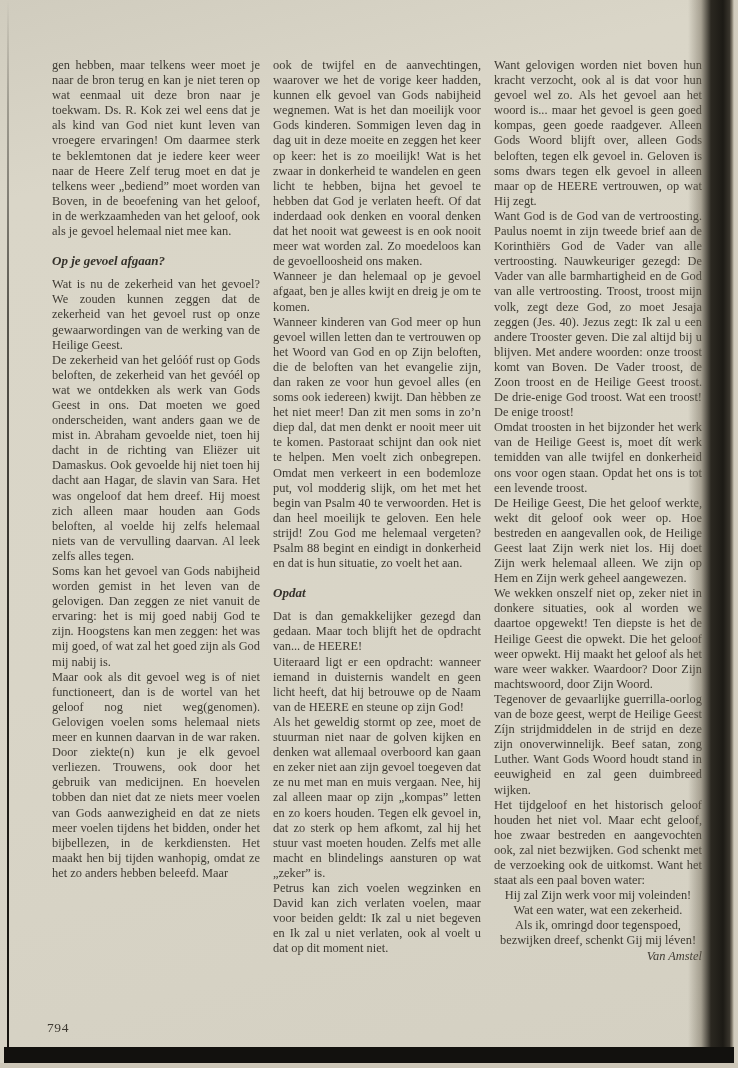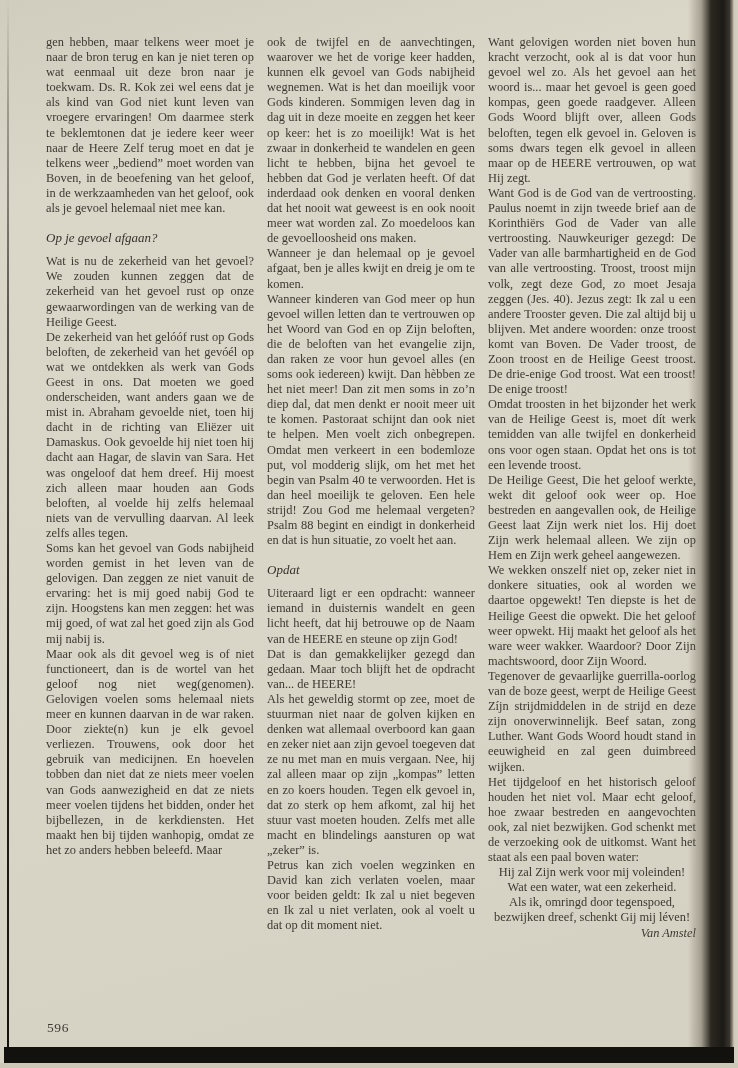--- a/index.html
+++ b/index.html
@@ -3,29 +3,29 @@
 <meta charset="utf-8">
 <style>
   html,body{margin:0;padding:0;background:#9a948a;}
   .scan{
     position:relative;width:738px;height:1068px;overflow:hidden;
     background:linear-gradient(165deg,#d0ccbe 0%,#dad6c8 16%,#d9d5c7 55%,#d4d0c2 100%);
     font-family:"Liberation Serif","DejaVu Serif",serif;
     color:#3e3a32;
   }
   .col{
-    position:absolute;top:35px;width:208px;
-    font-size:12.4px;line-height:15.1px;text-align:justify;
+    position:absolute;top:58px;width:208px;
+    font-size:12.4px;line-height:15.1px;text-align:justify;margin-left:6px;
   }
   .col-left{left:46px;}
   .col-middle{left:267px;}
   .col-right{left:488px;}
   .col p{margin:0;}
   .heading{
-    font-weight:normal;font-style:italic;font-size:13px;
+    font-weight:bold;font-style:italic;font-size:13px;
     margin:14px 0 9px 0;text-align:left;color:#35322b;
   }
   .verse{text-align:center;}
   .signature{text-align:right !important;font-style:italic;}
   .pagenum{
     position:absolute;left:47px;top:1020px;
     font-size:13.5px;letter-spacing:0.6px;color:#3e3a32;
   }
   
   .edge-right{
@@ -69,41 +69,41 @@
     <p>De zekerheid van het gelóóf rust op Gods beloften, de zekerheid van het gevóél op wat we ontdekken als werk van Gods Geest in ons. Dat moeten we goed onderscheiden, want anders gaan we de mist in. Abraham gevoelde niet, toen hij dacht in de richting van Eliëzer uit Damaskus. Ook gevoelde hij niet toen hij dacht aan Hagar, de slavin van Sara. Het was ongeloof dat hem dreef. Hij moest zich alleen maar houden aan Gods beloften, al voelde hij zelfs helemaal niets van de vervulling daarvan. Al leek zelfs alles tegen.</p>
     <p>Soms kan het gevoel van Gods nabijheid worden gemist in het leven van de gelovigen. Dan zeggen ze niet vanuit de ervaring: het is mij goed nabij God te zijn. Hoogstens kan men zeggen: het was mij goed, of wat zal het goed zijn als God mij nabij is.</p>
     <p>Maar ook als dit gevoel weg is of niet functioneert, dan is de wortel van het geloof nog niet weg(genomen). Gelovigen voelen soms helemaal niets meer en kunnen daarvan in de war raken. Door ziekte(n) kun je elk gevoel verliezen. Trouwens, ook door het gebruik van medicijnen. En hoevelen tobben dan niet dat ze niets meer voelen van Gods aanwezigheid en dat ze niets meer voelen tijdens het bidden, onder het bijbellezen, in de kerkdiensten. Het maakt hen bij tijden wanhopig, omdat ze het zo anders hebben beleefd. Maar</p>
   </div>
 
   <div class="col col-middle">
     <p>ook de twijfel en de aanvechtingen, waarover we het de vorige keer hadden, kunnen elk gevoel van Gods nabijheid wegnemen. Wat is het dan moeilijk voor Gods kinderen. Sommigen leven dag in dag uit in deze moeite en zeggen het keer op keer: het is zo moeilijk! Wat is het zwaar in donkerheid te wandelen en geen licht te hebben, bijna het gevoel te hebben dat God je verlaten heeft. Of dat inderdaad ook denken en vooral denken dat het nooit wat geweest is en ook nooit meer wat worden zal. Zo moedeloos kan de gevoelloosheid ons maken.</p>
     <p>Wanneer je dan helemaal op je gevoel afgaat, ben je alles kwijt en dreig je om te komen.</p>
     <p>Wanneer kinderen van God meer op hun gevoel willen letten dan te vertrouwen op het Woord van God en op Zijn beloften, die de beloften van het evangelie zijn, dan raken ze voor hun gevoel alles (en soms ook iedereen) kwijt. Dan hèbben ze het niet meer! Dan zit men soms in zo’n diep dal, dat men denkt er nooit meer uit te komen. Pastoraat schijnt dan ook niet te helpen. Men voelt zich onbegrepen. Omdat men verkeert in een bodemloze put, vol modderig slijk, om het met het begin van Psalm 40 te verwoorden. Het is dan heel moeilijk te geloven. Een hele strijd! Zou God me helemaal vergeten? Psalm 88 begint en eindigt in donkerheid en dat is hun situatie, zo voelt het aan.</p>
     <h3 class="heading">Opdat</h3>
+    <p>Dat is dan gemakkelijker gezegd dan gedaan. Maar toch blijft het de opdracht van... de HEERE!</p>
     <p>Uiteraard ligt er een opdracht: wanneer iemand in duisternis wandelt en geen licht heeft, dat hij betrouwe op de Naam van de HEERE en steune op zijn God!</p>
-    <p>Dat is dan gemakkelijker gezegd dan gedaan. Maar toch blijft het de opdracht van... de HEERE!</p>
     <p>Als het geweldig stormt op zee, moet de stuurman niet naar de golven kijken en denken wat allemaal overboord kan gaan en zeker niet aan zijn gevoel toegeven dat ze nu met man en muis vergaan. Nee, hij zal alleen maar op zijn „kompas” letten en zo koers houden. Tegen elk gevoel in, dat zo sterk op hem afkomt, zal hij het stuur vast moeten houden. Zelfs met alle macht en blindelings aansturen op wat „zeker” is.</p>
     <p>Petrus kan zich voelen wegzinken en David kan zich verlaten voelen, maar voor beiden geldt: Ik zal u niet begeven en Ik zal u niet verlaten, ook al voelt u dat op dit moment niet.</p>
   </div>
 
   <div class="col col-right">
     <p>Want gelovigen worden niet boven hun kracht verzocht, ook al is dat voor hun gevoel wel zo. Als het gevoel aan het woord is... maar het gevoel is geen goed kompas, geen goede raadgever. Alleen Gods Woord blijft over, alleen Gods beloften, tegen elk gevoel in. Geloven is soms dwars tegen elk gevoel in alleen maar op de HEERE vertrouwen, op wat Hij zegt.</p>
     <p>Want God is de God van de vertroosting. Paulus noemt in zijn tweede brief aan de Korinthiërs God de Vader van alle vertroosting. Nauwkeuriger gezegd: De Vader van alle barmhartigheid en de God van alle vertroosting. Troost, troost mijn volk, zegt deze God, zo moet Jesaja zeggen (Jes. 40). Jezus zegt: Ik zal u een andere Trooster geven. Die zal altijd bij u blijven. Met andere woorden: onze troost komt van Boven. De Vader troost, de Zoon troost en de Heilige Geest troost. De drie-enige God troost. Wat een troost! De enige troost!</p>
     <p>Omdat troosten in het bijzonder het werk van de Heilige Geest is, moet dít werk temidden van alle twijfel en donkerheid ons voor ogen staan. Opdat het ons is tot een levende troost.</p>
     <p>De Heilige Geest, Die het geloof werkte, wekt dit geloof ook weer op. Hoe bestreden en aangevallen ook, de Heilige Geest laat Zijn werk niet los. Hij doet Zijn werk helemaal alleen. We zijn op Hem en Zijn werk geheel aangewezen.</p>
     <p>We wekken onszelf niet op, zeker niet in donkere situaties, ook al worden we daartoe opgewekt! Ten diepste is het de Heilige Geest die opwekt. Die het geloof weer opwekt. Hij maakt het geloof als het ware weer wakker. Waardoor? Door Zijn machtswoord, door Zijn Woord.</p>
     <p>Tegenover de gevaarlijke guerrilla-oorlog van de boze geest, werpt de Heilige Geest Zíjn strijdmiddelen in de strijd en deze zijn onoverwinnelijk. Beef satan, zong Luther. Want Gods Woord houdt stand in eeuwigheid en zal geen duimbreed wijken.</p>
     <p>Het tijdgeloof en het historisch geloof houden het niet vol. Maar echt geloof, hoe zwaar bestreden en aangevochten ook, zal niet bezwijken. God schenkt met de verzoeking ook de uitkomst. Want het staat als een paal boven water:</p>
     <p class="verse">Hij zal Zijn werk voor mij voleinden!</p>
     <p class="verse">Wat een water, wat een zekerheid.</p>
     <p class="verse">Als ik, omringd door tegenspoed,</p>
     <p class="verse">bezwijken dreef, schenkt Gij mij léven!</p>
     <p class="signature">Van Amstel</p>
   </div>
 
-  <div class="pagenum">596</div>
+  <div class="pagenum">794</div>
 
   <div class="edge-left"></div>
   <div class="edge-right"></div>
   <div class="edge-bottom"></div>
   <div class="edge-bottom-outer"></div>
 
 </div>
 
 </body></html>

